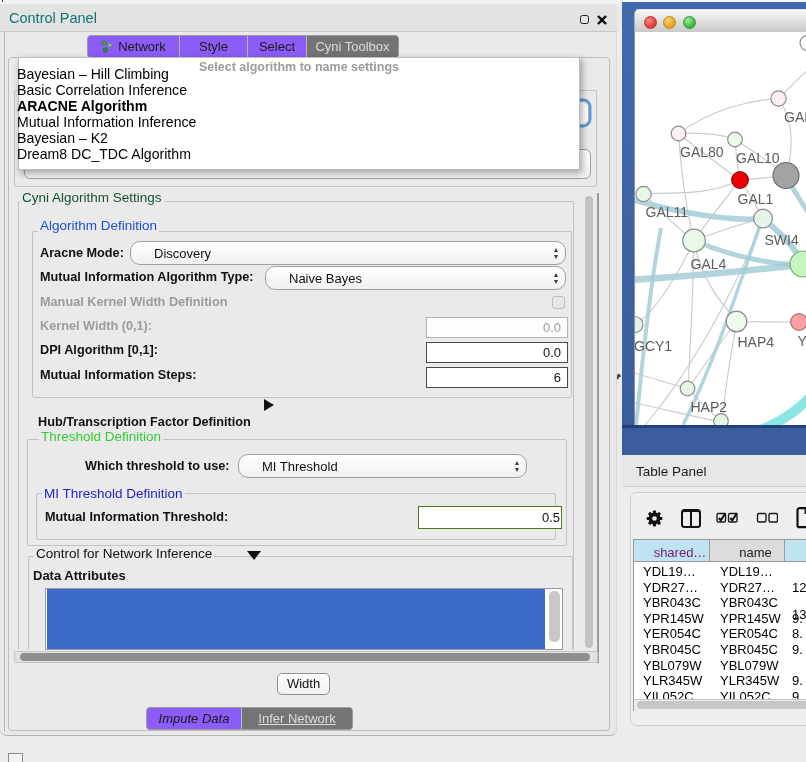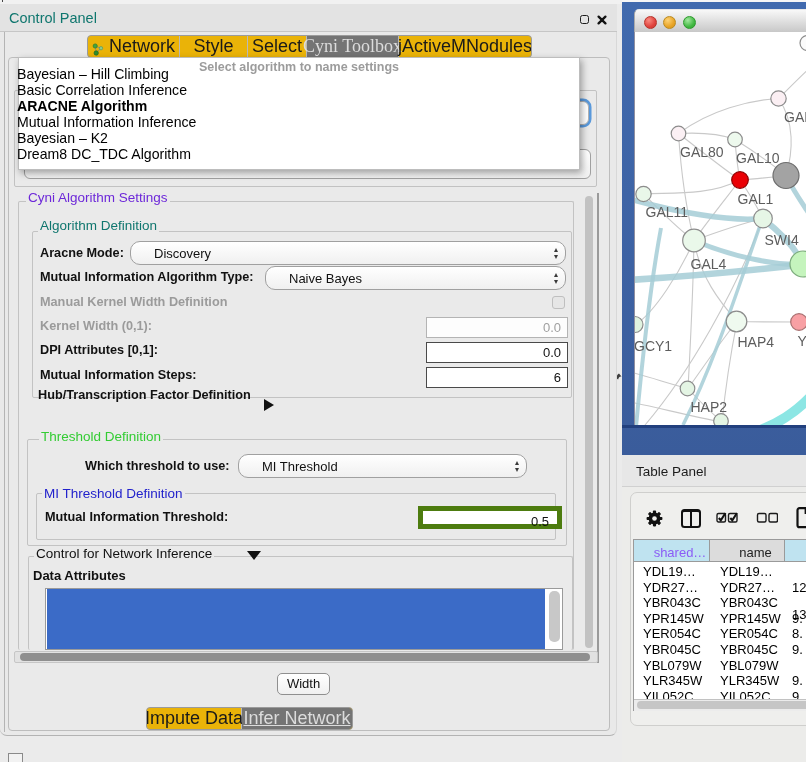--- a/index.html
+++ b/index.html
@@ -8,21 +8,21 @@
 .lbl{position:absolute;font-size:12.7px;font-weight:bold;color:#111;white-space:nowrap;}
 .dis{color:#9b9b9b;}
 .combo{position:absolute;background:linear-gradient(#ffffff,#f0f0f0);border:1px solid #a0a0a0;border-radius:10px;font-size:13px;color:#111;white-space:nowrap;}
 .combo .ct{position:absolute;left:23px;top:50%;transform:translateY(-50%);}
 .spin{position:absolute;right:4.5px;top:50%;transform:translateY(-50%);width:9px;height:12px;}
 .spin:before{content:"";position:absolute;left:2px;top:0.5px;border-left:2.6px solid transparent;border-right:2.6px solid transparent;border-bottom:4.2px solid #3a3a3a;}
 .spin:after{content:"";position:absolute;left:2px;bottom:0.5px;border-left:2.6px solid transparent;border-right:2.6px solid transparent;border-top:4.2px solid #3a3a3a;}
 .tfield{position:absolute;background:#fff;font-size:13px;color:#111;text-align:right;}
 .gbox{position:absolute;border:1px solid #c3c3c3;border-radius:2px;}
 .gtitle{position:absolute;font-size:13.5px;white-space:nowrap;background:#eaeaea;padding:0 2px;}
-.seg{position:absolute;display:flex;height:21px;background:#eab308;border:1px solid #9b9b9b;border-radius:4px;font-size:18px;color:#1a1a1a;overflow:hidden;}
+.seg{position:absolute;display:flex;height:21px;background:#8b5cf6;border:1px solid #9b9b9b;border-radius:4px;font-size:13px;color:#1a1a1a;overflow:hidden;}
 .seg div{display:flex;align-items:center;justify-content:center;border-right:1px solid #b9b9b9;white-space:nowrap;}
 .seg div:last-child{border-right:none;}
 .seg .sel{background:#747474;color:#dcdcdc;}
 </style>
 </head>
 <body>
 
 <div class="ab" style="left:622px;top:2px;width:184px;height:453px;background:linear-gradient(#416aae,#3a5c9b);"></div>
 
 <div class="ab" style="left:634px;top:9px;width:172px;height:23px;background:linear-gradient(#f8f8f8,#c8c8c8);border-top:1px solid #e8e8e8;border-left:1px solid #aaa;border-radius:5px 0 0 0;box-sizing:border-box;"></div>
@@ -141,21 +141,21 @@
 </svg>
 <svg class="ab" style="left:796px;top:507px;" width="16" height="22" viewBox="0 0 16 22">
 <path d="M1.5,3.2 a2,2 0 0 1 2,-2 h6 l5,5 v12 a2,2 0 0 1 -2,2 h-9 a2,2 0 0 1 -2,-2 z" fill="none" stroke="#111" stroke-width="2.2"></path>
 <path d="M9.5,1.5 v4.7 h5" fill="none" stroke="#111" stroke-width="1.8"></path>
 </svg>
 
 <div class="ab" style="left:633px;top:539px;width:173px;height:172px;background:#fff;border:1px solid #9a9a9a;border-right:none;box-sizing:border-box;overflow:hidden;"></div>
 <div class="ab" style="left:634px;top:540px;width:76px;height:22px;background:#bfe3f0;border-right:1px solid #9a9a9a;border-bottom:1px solid #9a9a9a;box-sizing:border-box;"></div>
 <div class="ab" style="left:710px;top:540px;width:75px;height:22px;background:#dcdcdc;border-right:1px solid #9a9a9a;border-bottom:1px solid #9a9a9a;box-sizing:border-box;"></div>
 <div class="ab" style="left:785px;top:540px;width:21px;height:22px;background:#bfe3f0;border-bottom:1px solid #9a9a9a;box-sizing:border-box;"></div>
-<div class="ab" style="left:642px;top:545px;width:76px;text-align:center;font-size:13px;color:#8b5cf6;">shared…</div>
+<div class="ab" style="left:642px;top:545px;width:76px;text-align:center;font-size:13px;color:#701a75;">shared…</div>
 <div class="ab" style="left:718px;top:545px;width:75px;text-align:center;font-size:13px;color:#222;">name</div>
 <div id="trows" class="ab" style="left:634px;top:564px;width:172px;height:136px;overflow:hidden;font-size:13px;color:#000;">
     <div style="position:absolute;left:9px;top:0px;">YDL19…</div>
     <div style="position:absolute;left:86px;top:0px;">YDL19…</div>
     <div style="position:absolute;left:158px;top:0px;margin-top:43px;">13</div>
     <div style="position:absolute;left:9px;top:15.6px;">YDR27…</div>
     <div style="position:absolute;left:86px;top:15.6px;">YDR27…</div>
     <div style="position:absolute;left:158px;top:15.6px;">12</div>
     <div style="position:absolute;left:9px;top:31.2px;">YBR043C</div>
     <div style="position:absolute;left:86px;top:31.2px;">YBR043C</div>
@@ -203,94 +203,93 @@
 
 <div class="seg" style="left:87px;top:35px;">
 <div style="width:91px;"><span style="margin-right:5px;display:inline-block;width:12px;height:13px;"><svg width="12" height="13" viewBox="0 0 12 13">
           <path d="M3.2,3.2 L8.8,5.2 L4.2,10 L3.2,3.2" stroke="#888" stroke-width="0.9" fill="none"></path>
           <circle cx="3.2" cy="3" r="2.1" fill="#3fa53f" stroke="#2c7d2c" stroke-width="0.7"></circle>
           <circle cx="9" cy="5.2" r="1.7" fill="#8ccb8c" stroke="#5a9a5a" stroke-width="0.7"></circle>
           <circle cx="4.2" cy="10" r="2.2" fill="#2f8f2f" stroke="#226a22" stroke-width="0.7"></circle>
         </svg></span>Network</div>
 <div style="width:67px;">Style</div>
 <div style="width:58px;">Select</div>
-<div class="sel" style="width:91px;font-family:Liberation Serif, serif;">Cyni Toolbox</div>
-<div style="width:132px;">jActiveMNodules</div>
+<div class="sel" style="width:91px;">Cyni Toolbox</div>
 </div>
 
 <div class="ab" style="left:14px;top:90px;width:583px;height:97px;border:1px solid #c2c2c2;border-radius:2px;box-sizing:border-box;"></div>
 <div class="ab" style="left:24px;top:101px;width:565px;height:24px;background:#fff;border:1px solid #b3b3b3;border-radius:6px;box-sizing:border-box;box-shadow:0 0 0 2.5px rgba(74,144,217,0.9);"></div>
 <div class="combo" style="left:24px;top:149px;width:565px;height:28px;border-radius:6px;">
     <span class="spin" style="right:10px;"></span>
   </div>
 
 <div class="ab" style="left:18px;top:57px;width:562px;height:113px;background:#fff;border:1px solid #bdbdbd;box-shadow:2px 3px 7px rgba(0,0,0,0.35);box-sizing:border-box;"></div>
 <div class="ab" style="left:18px;top:60px;width:562px;text-align:center;font-size:12.5px;font-weight:bold;color:#9c9c9c;">Select algorithm to name settings</div>
 <div class="ab" style="left:17px;top:67px;font-size:14.1px;color:#000;line-height:15.9px;">
 Bayesian – Hill Climbing<br>
 Basic Correlation Inference<br>
 <b>ARACNE Algorithm</b><br>
 Mutual Information Inference<br>
 Bayesian – K2<br>
 Dream8 DC_TDC Algorithm
 </div>
 
 <div class="ab" style="left:18px;top:201px;width:556px;height:449px;border:1px solid #c3c3c3;border-bottom:none;border-radius:2px;box-sizing:border-box;"></div>
-<div class="gtitle" style="left:26px;top:190px;color:#6d28d9;">Cyni Algorithm Settings</div>
+<div class="gtitle" style="left:20px;top:190px;color:#14532d;">Cyni Algorithm Settings</div>
 
 <div class="gbox" style="left:32px;top:231px;width:538px;height:165px;"></div>
-<div class="gtitle" style="left:38px;top:218px;color:#0f766e;">Algorithm Definition</div>
+<div class="gtitle" style="left:38px;top:218px;color:#1d4ed8;">Algorithm Definition</div>
 <div class="lbl" style="left:40px;top:246px;">Aracne Mode:</div>
 <div class="combo" style="left:130px;top:241px;width:434px;height:22px;">
     <span class="ct">Discovery</span>
     <span class="spin"></span>
   </div>
 <div class="lbl" style="left:40px;top:270px;">Mutual Information Algorithm Type:</div>
 <div class="combo" style="left:265px;top:266px;width:299px;height:22px;">
     <span class="ct">Naive Bayes</span>
     <span class="spin"></span>
   </div>
 <div class="lbl dis" style="left:40px;top:295px;">Manual Kernel Width Definition</div>
 <div class="ab" style="left:552px;top:296px;width:13px;height:13px;background:#e6e6e6;border:1px solid #bfbfbf;border-radius:3px;box-sizing:border-box;"></div>
 <div class="lbl dis" style="left:40px;top:319px;">Kernel Width (0,1):</div>
 <div class="tfield" style="left:426px;top:317px;width:142px;height:21px;border:1px solid #b4b4b4;box-sizing:border-box;color:#a0a0a0;line-height:19px;padding-right:6px;background:#fdfdfd;">0.0</div>
-<div class="lbl" style="left:40px;top:343px;">DPI Attributes [0,1]:</div>
+<div class="lbl" style="left:40px;top:343px;">DPI Algorithm [0,1]:</div>
 <div class="tfield" style="left:426px;top:342px;width:142px;height:21px;border:1px solid #4a4a4a;box-sizing:border-box;line-height:19px;padding-right:6px;">0.0</div>
 <div class="lbl" style="left:40px;top:368px;">Mutual Information Steps:</div>
 <div class="tfield" style="left:426px;top:367px;width:142px;height:21px;border:1px solid #4a4a4a;box-sizing:border-box;line-height:19px;padding-right:6px;">6</div>
-<div class="lbl" style="left:38px;top:388px;">Hub/Transcription Factor Definition</div>
+<div class="lbl" style="left:38px;top:415px;">Hub/Transcription Factor Definition</div>
 <div class="ab" style="left:264px;top:399px;width:0;height:0;border-top:6.5px solid transparent;border-bottom:6.5px solid transparent;border-left:10px solid #111;"></div>
 
 <div class="gbox" style="left:27px;top:439px;width:538px;height:105px;"></div>
 <div class="gtitle" style="left:39px;top:429px;color:#33cc33;">Threshold Definition</div>
 <div class="lbl" style="left:85px;top:459px;">Which threshold to use:</div>
 <div class="combo" style="left:238px;top:454px;width:287px;height:22px;">
     <span class="ct">MI Threshold</span>
     <span class="spin"></span>
   </div>
 <div class="gbox" style="left:36px;top:493px;width:518px;height:45px;"></div>
 <div class="gtitle" style="left:42px;top:486px;color:#2222cc;">MI Threshold Definition</div>
 <div class="lbl" style="left:45px;top:510px;">Mutual Information Threshold:</div>
-<div class="tfield" style="left:418px;top:506px;width:144px;height:23px;border:5px solid #4d7c0f;box-sizing:border-box;line-height:21px;padding-right:8px;">0.5</div>
+<div class="tfield" style="left:418px;top:506px;width:144px;height:23px;border:1px solid #4d7c0f;box-sizing:border-box;line-height:21px;padding-right:1px;">0.5</div>
 
 <div class="ab" style="left:28px;top:556px;width:545px;height:94px;border:1px solid #c3c3c3;border-bottom:none;border-radius:2px;box-sizing:border-box;"></div>
 <div class="gtitle" style="left:34px;top:546px;color:#111;">Control for Network Inference</div>
 <div class="ab" style="left:247px;top:551px;width:0;height:0;border-left:7.5px solid transparent;border-right:7.5px solid transparent;border-top:9px solid #111;"></div>
 <div class="lbl" style="left:33px;top:568px;font-size:13px;">Data Attributes</div>
 <div class="ab" style="left:45px;top:588px;width:518px;height:62px;background:#fff;border:1px solid #9a9a9a;box-sizing:border-box;overflow:hidden;">
 <div style="position:absolute;left:1px;top:0px;width:498px;height:64px;background:#3b6bc7;"></div>
 <div style="position:absolute;left:503px;top:2px;width:11px;height:51px;background:#c8c8c8;border-radius:5px;"></div>
 </div>
 
 <div class="ab" style="left:585px;top:196px;width:7.5px;height:452px;background:#c2c2c2;border-radius:4px;"></div>
 <div class="ab" style="left:597px;top:193px;width:1.5px;height:470px;background:#9a9a9a;"></div>
 
 <div class="ab" style="left:14px;top:651px;width:584px;height:12px;background:#e2e2e2;border:1px solid #c6c6c6;border-radius:2px;box-sizing:border-box;"></div>
 <div class="ab" style="left:20px;top:653px;width:570px;height:8px;background:#8f8f8f;border-radius:4px;"></div>
 
 <div class="ab" style="left:277px;top:673px;width:53px;height:22px;background:linear-gradient(#ffffff,#f0f0f0);border:1px solid #8f8f8f;border-radius:5px;box-sizing:border-box;text-align:center;font-size:13px;color:#111;line-height:20px;">Width</div>
 
 <div class="seg" style="left:146px;top:707px;">
-<div style="width:94px;">Impute Data</div>
+<div style="width:94px;font-style:italic;">Impute Data</div>
 <div class="sel" style="width:110px;text-decoration:underline;">Infer Network</div>
 </div>
 
 <div class="ab" style="left:8px;top:753px;width:15px;height:15px;background:#f2f2f2;border:1.5px solid #8a8a8a;box-sizing:border-box;"></div>
 
 </body></html>

